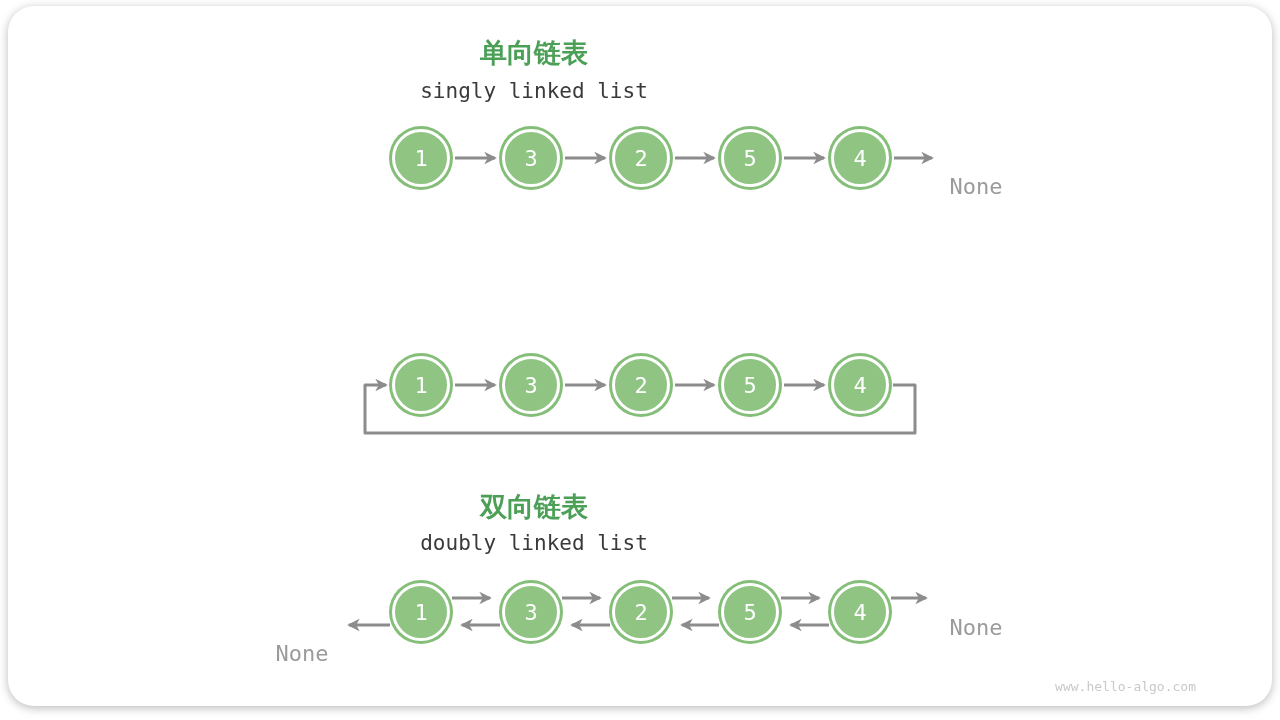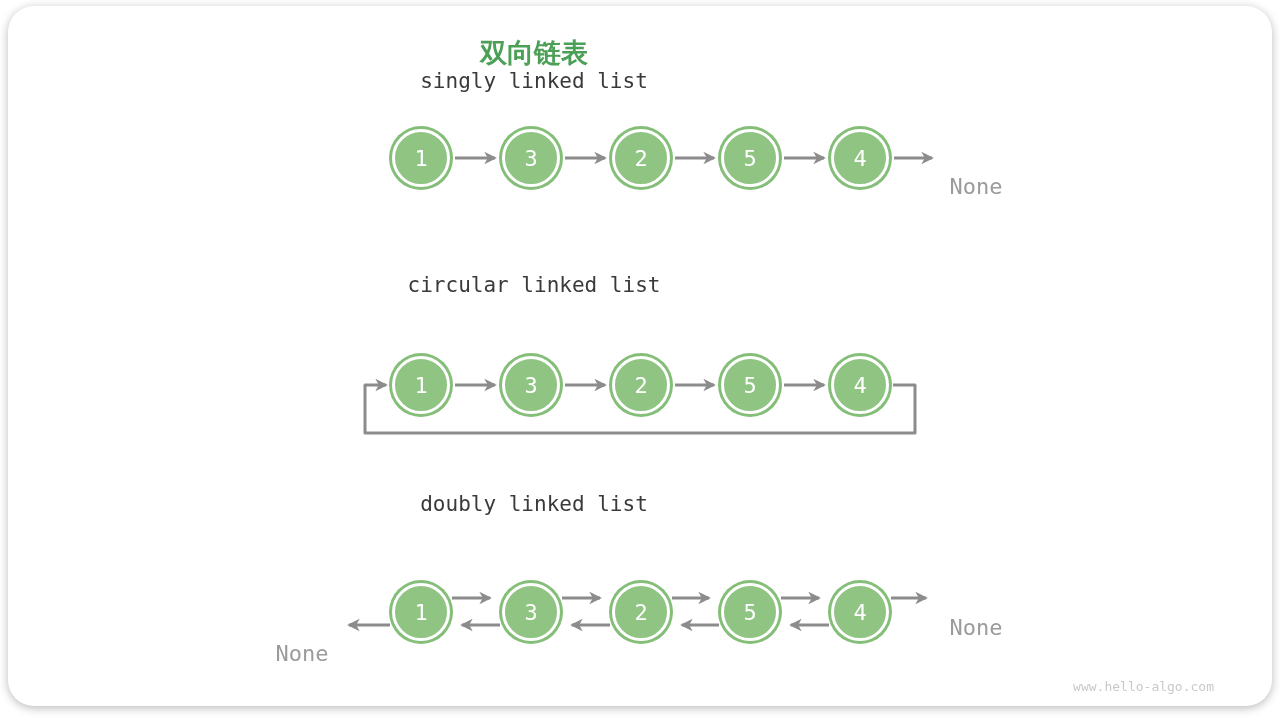--- a/index.html
+++ b/index.html
@@ -30,21 +30,21 @@
     display:flex;align-items:center;justify-content:center;
     color:#ffffff;font:22px "DejaVu Sans Mono","Liberation Mono",monospace;
   }
   .none-label{
     position:absolute;transform:translate(-50%,-50%);
     color:#9B9B9B;font:22px "DejaVu Sans Mono","Liberation Mono",monospace;
     white-space:nowrap;
     margin-top:28px;
   }
   .watermark{
-    position:absolute;right:66px;top:679px;
+    position:absolute;right:84px;top:679px;
     color:#C9C9C9;font:13px "DejaVu Sans Mono","Liberation Mono",monospace;
   }
   svg.arrows{position:absolute;left:0;top:0;}
 </style>
 </head>
 <body>
 
 <div class="card"></div>
 
 <svg class="arrows" width="1280" height="720" viewBox="0 0 1280 720">
@@ -78,61 +78,61 @@
     <line x1="891" y1="598" x2="926" y2="598" marker-end="url(#ah)"></line>
     <line x1="500" y1="625" x2="462" y2="625" marker-end="url(#ah)"></line>
     <line x1="610" y1="625" x2="572" y2="625" marker-end="url(#ah)"></line>
     <line x1="719" y1="625" x2="682" y2="625" marker-end="url(#ah)"></line>
     <line x1="829" y1="625" x2="791" y2="625" marker-end="url(#ah)"></line>
     <line x1="390" y1="625" x2="349" y2="625" marker-end="url(#ah)"></line>
   </g>
 </svg>
 
 <div class="titleblock" style="top:38px">
-  <div class="sec-title">双向链表</div>
-  <div class="sec-sub" style="margin-top:1px">singly linked list</div>
+  <div class="sec-title">单向链表</div>
+  <div class="sec-sub" style="margin-top:11px">singly linked list</div>
 </div>
 <div class="node" style="left:392px;top:129px">
     <span>1</span>
   </div>
 <div class="node" style="left:502px;top:129px">
     <span>3</span>
   </div>
 <div class="node" style="left:612px;top:129px">
     <span>2</span>
   </div>
 <div class="node" style="left:721px;top:129px">
     <span>5</span>
   </div>
 <div class="node" style="left:831px;top:129px">
     <span>4</span>
   </div>
 <div class="none-label" style="left:976px;top:158px">None</div>
 
 <div class="titleblock" style="top:264px">
-  <div class="sec-sub" style="margin-top:9px">circular linked list</div>
 </div>
 <div class="node" style="left:392px;top:356px">
     <span>1</span>
   </div>
 <div class="node" style="left:502px;top:356px">
     <span>3</span>
   </div>
 <div class="node" style="left:612px;top:356px">
     <span>2</span>
   </div>
 <div class="node" style="left:721px;top:356px">
     <span>5</span>
   </div>
 <div class="node" style="left:831px;top:356px">
     <span>4</span>
   </div>
 
 <div class="titleblock" style="top:492px">
-  <div class="sec-sub" style="">doubly linked list</div>
+  <div class="sec-title">双向链表</div>
+  <div class="sec-sub" style="margin-top:9px">doubly linked list</div>
 </div>
 <div class="node" style="left:392px;top:583px">
     <span>1</span>
   </div>
 <div class="node" style="left:502px;top:583px">
     <span>3</span>
   </div>
 <div class="node" style="left:612px;top:583px">
     <span>2</span>
   </div>

